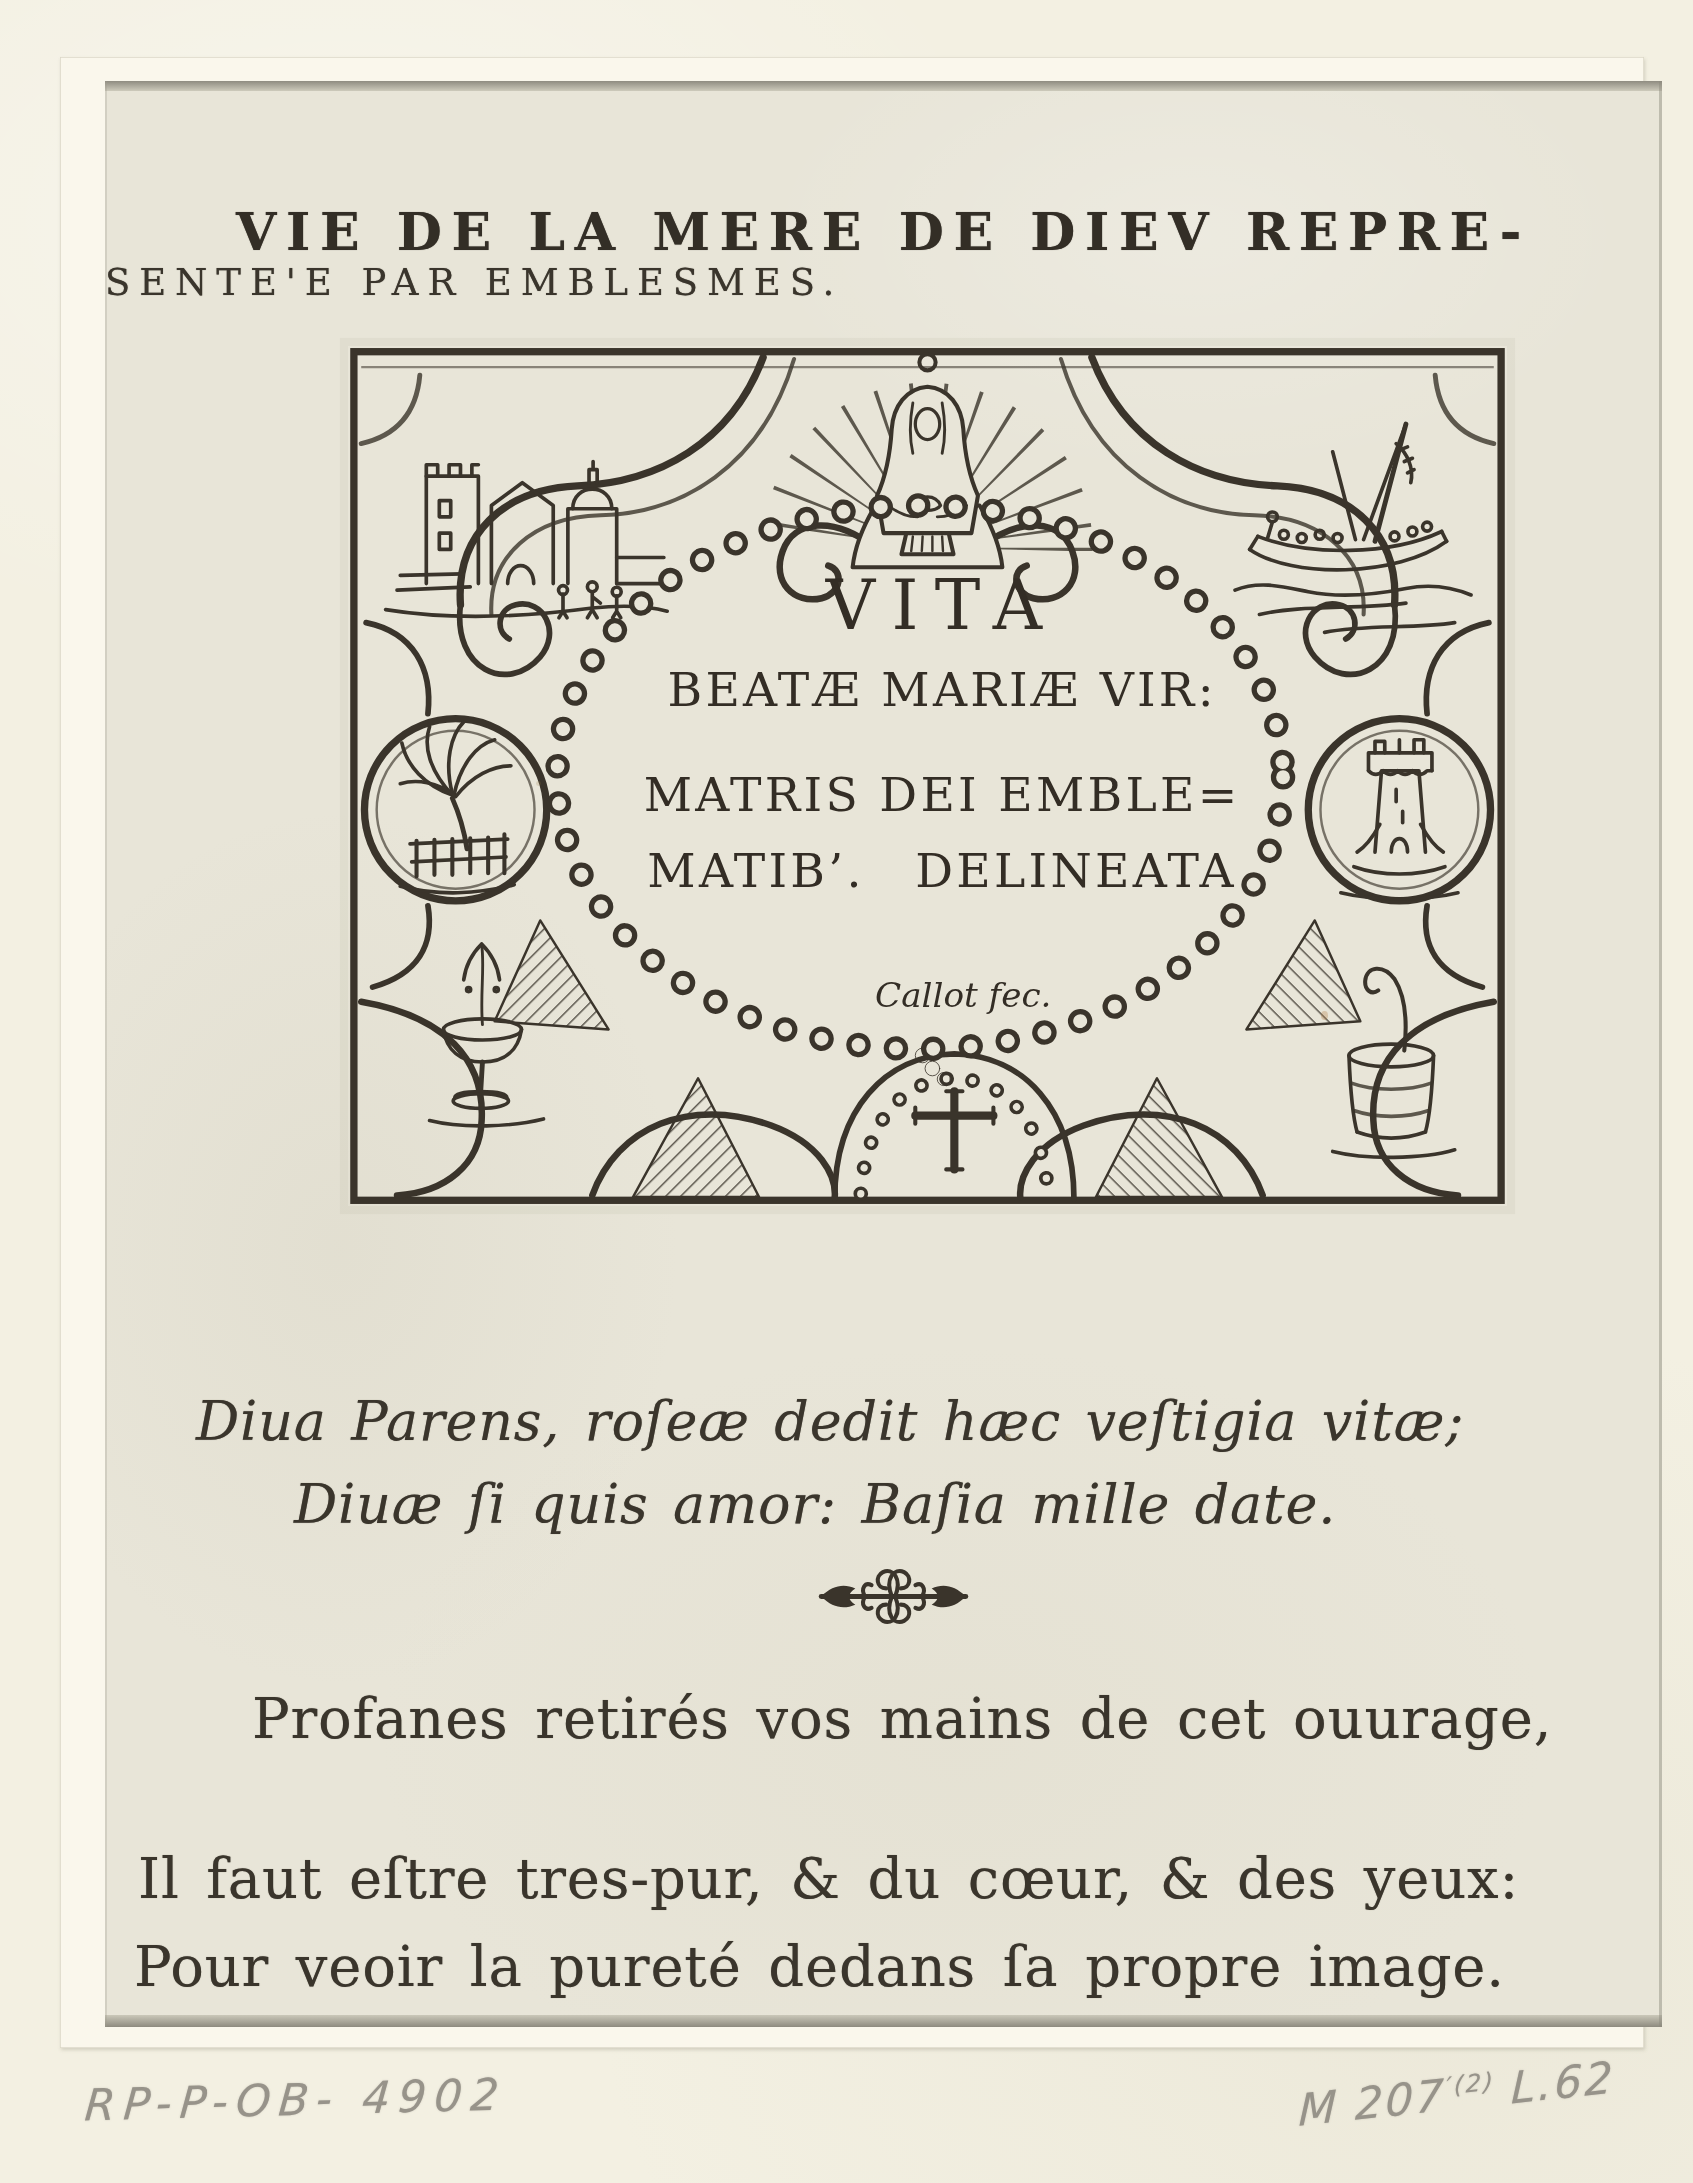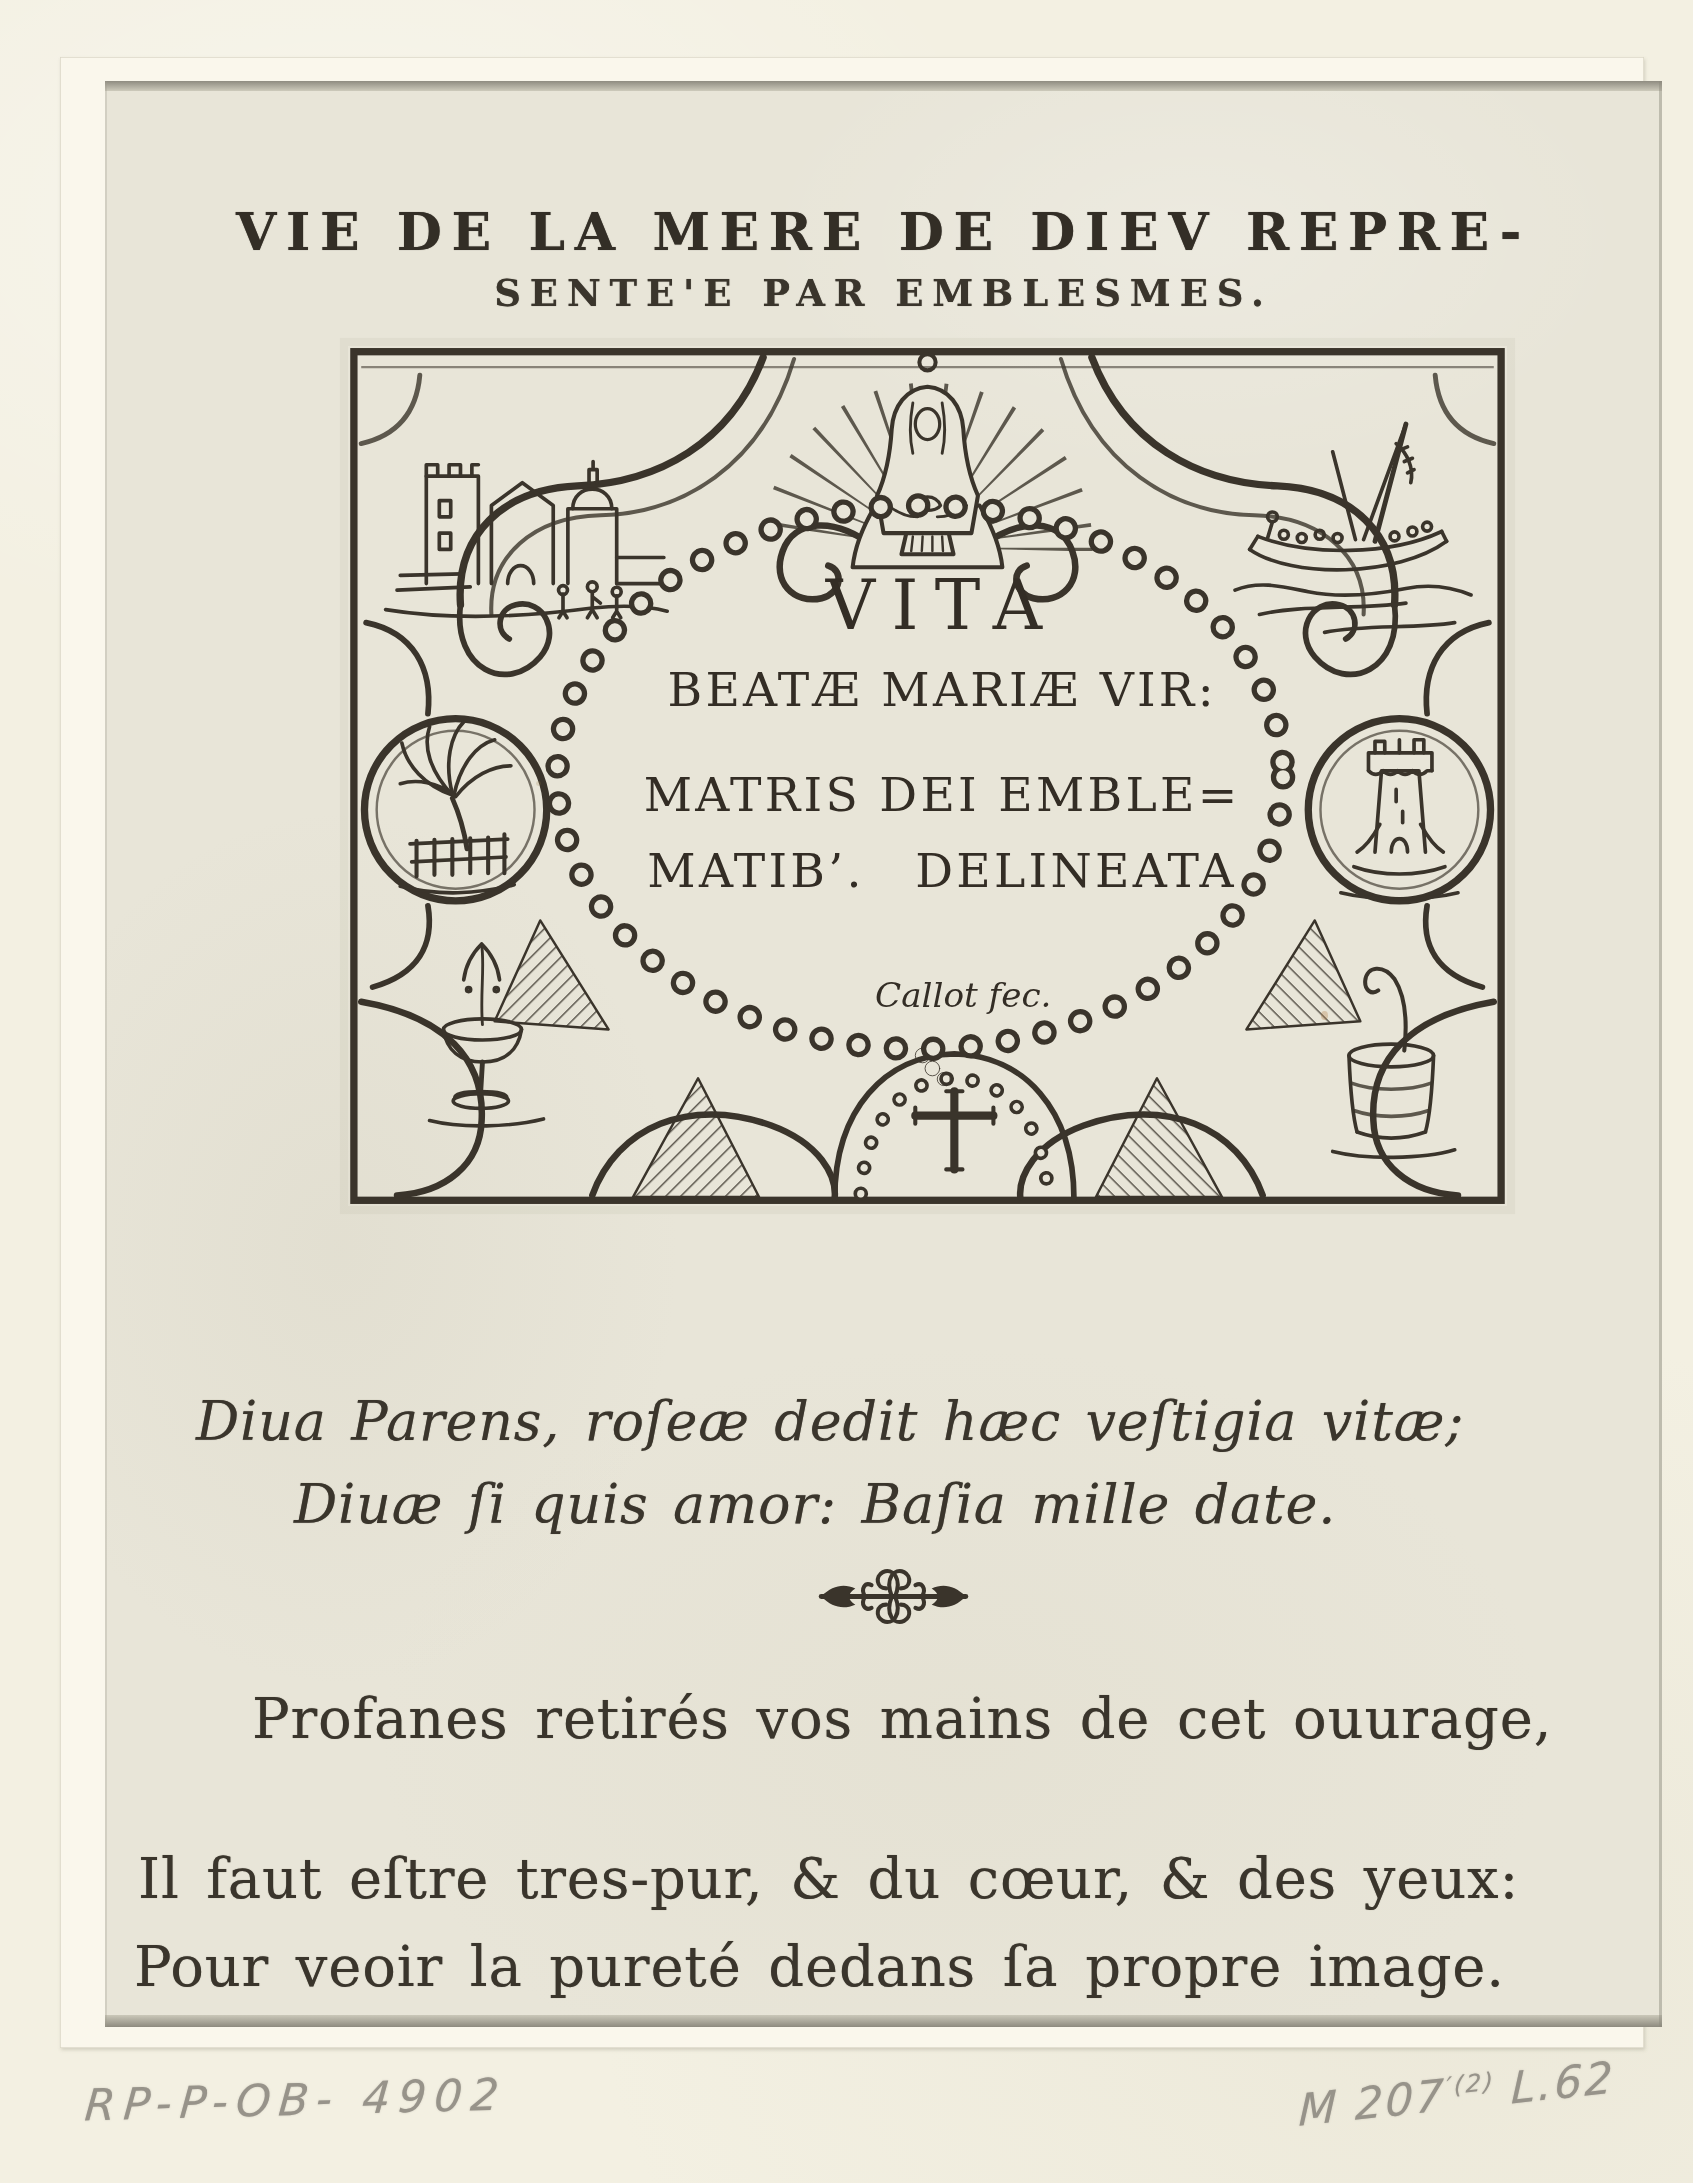--- a/index.html
+++ b/index.html
@@ -32,22 +32,22 @@
   .edge-bottom{position:absolute;left:0;bottom:0;width:100%;height:12.2px;
     background:linear-gradient(to top,#8d8a7f,#cbc8b9);}
   .edge-right{position:absolute;right:0;top:0;width:3.3px;height:100%;background:rgba(140,137,125,.45);}
   .edge-left{position:absolute;left:0;top:0;width:2.4px;height:100%;background:rgba(160,157,144,.30);}
   .h1{
     position:absolute;top:120px;left:0;width:100%;text-align:center;
     font-size:52px;font-weight:bold;letter-spacing:.185em;color:#332e26;
     text-shadow:0 0 0.8px rgba(51,46,38,.75);white-space:nowrap;
   }
   .h2{
-    position:absolute;top:190px;left:0;width:100%;text-align:center;
-    font-size:37px;font-weight:bold;letter-spacing:.24em;color:#3a352c;
+    position:absolute;top:180px;left:0;width:100%;
+    font-size:37px;font-weight:normal;letter-spacing:.24em;color:#3a352c;
     text-shadow:0 0 0.8px rgba(51,46,38,.7);white-space:nowrap;
   }
   .plate{
     position:absolute;left:243px;top:265px;width:1159px;height:860px;
     box-shadow:0 0 0 8.1px rgba(190,186,168,.18);
     background:transparent;
   }
   .verse{position:absolute;color:#3a352c;white-space:nowrap;text-shadow:0 0 0.8px rgba(58,53,44,.6);}
   .latin{font-style:italic;font-size:54px;letter-spacing:0.8px;word-spacing:6.5px;}
   .latin1{left:91px;top:1309px;}

